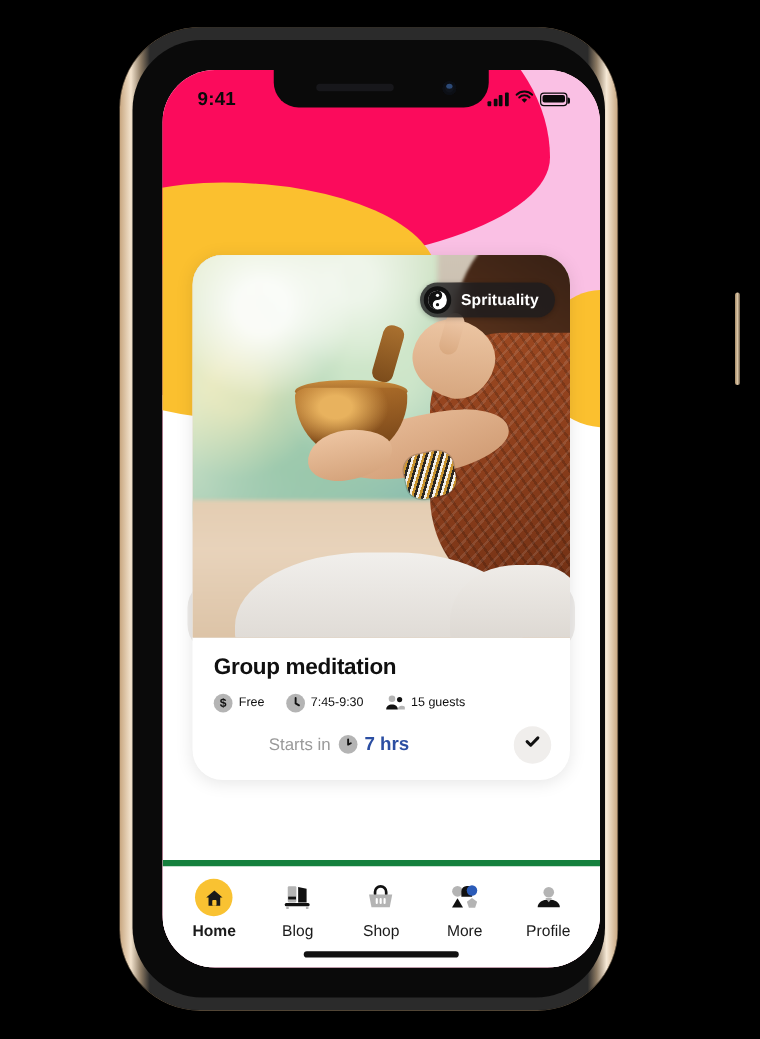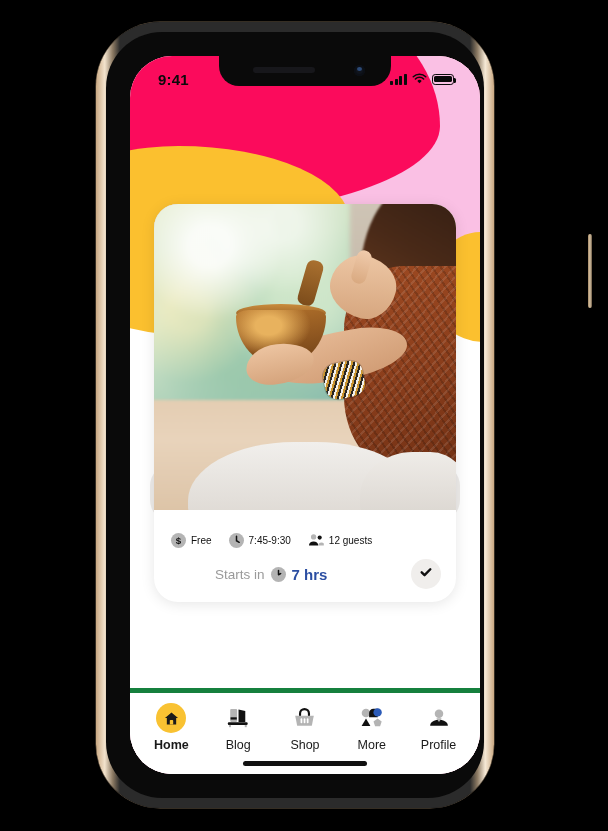--- a/index.html
+++ b/index.html
@@ -347,23 +347,35 @@
               <div class="ph-finger"></div>
               <div class="ph-mallet"></div>
               <div class="ph-bowl-rim"></div>
               <div class="ph-bowl"></div>
               <div class="ph-hand-low"></div>
               <div class="ph-bracelet"></div>
               <div class="ph-pants"></div>
               <div class="ph-pants2"></div>
             </div>
 
+            <div class="badge">
+              <span class="badge-icon">
+                <svg width="16" height="16" viewBox="0 0 32 32">
+                  <circle cx="16" cy="16" r="15" fill="#fff"></circle>
+                  <path d="M16 1a15 15 0 0 0 0 30 7.5 7.5 0 0 1 0-15 7.5 7.5 0 0 0 0-15z" fill="#111"></path>
+                  <circle cx="16" cy="8.5" r="2.6" fill="#fff"></circle>
+                  <circle cx="16" cy="23.5" r="2.6" fill="#111"></circle>
+                </svg>
+              </span>
+              <span class="badge-label">Sprituality</span>
+            </div>
           </div>
 
           <div class="card-body">
+            <div class="card-title">Group meditation</div>
 
             <div class="meta-row">
 
               <div class="meta">
                 <span class="meta-ico">
                   <svg width="15" height="15" viewBox="0 0 20 20">
                     <text x="10" y="14.6" text-anchor="middle" font-family="Liberation Sans, sans-serif" font-size="13" font-weight="700" fill="#111">$</text>
                   </svg>
                 </span>
                 <span class="meta-txt">Free</span>
@@ -380,21 +392,21 @@
 
               <div class="meta">
                 <span style="display:flex;">
                   <svg width="16" height="15" viewBox="0 0 20 18">
                     <circle cx="7" cy="4.6" r="3.3" fill="#b4b4b4"></circle>
                     <circle cx="14.6" cy="5.4" r="2.6" fill="#111"></circle>
                     <path d="M1.2 15.4c0-3.2 2.6-5 5.8-5s5.8 1.8 5.8 5z" fill="#111"></path>
                     <path d="M12.8 15.4c0-2.4 1.6-3.8 4-3.8 1.3 0 2.3.4 3 1.1v2.7z" fill="#b4b4b4"></path>
                   </svg>
                 </span>
-                <span class="meta-txt">12 guests</span>
+                <span class="meta-txt">15 guests</span>
               </div>
 
             </div>
 
             <div class="foot-row">
               <div class="foot-left">
                 <span class="foot-grey">Starts in</span>
                 <span class="meta-ico">
                   <svg width="15" height="15" viewBox="0 0 20 20">
                     <path d="M10 4.8v5.5l2.9-1.5" stroke="#111" stroke-width="2" fill="none" stroke-linecap="round" stroke-linejoin="round"></path>

